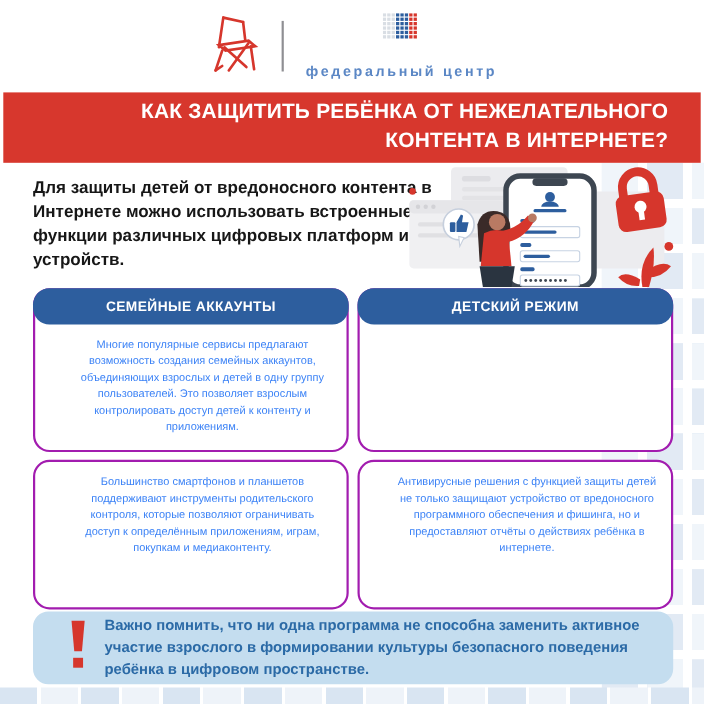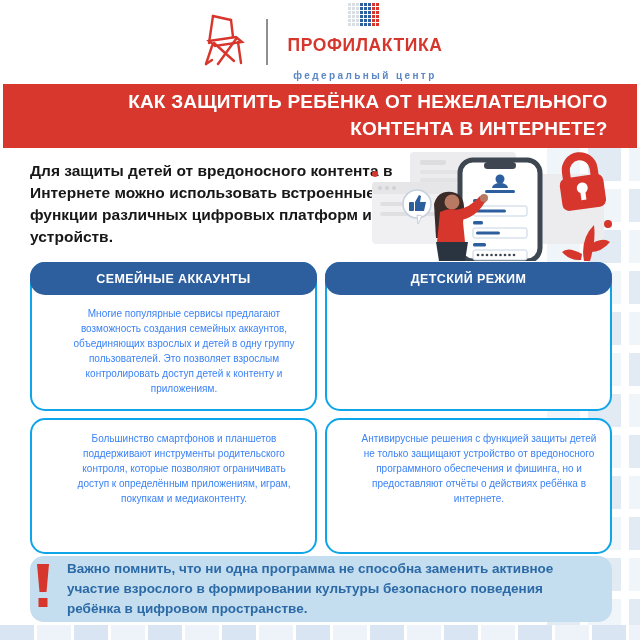--- a/index.html
+++ b/index.html
@@ -26,21 +26,21 @@
   .header{
     position:absolute;top:0;left:0;right:0;height:84px;z-index:2;
     display:flex;align-items:center;justify-content:center;gap:20px;
   }
   .logo-divider{width:2px;height:46px;background:#8f8f93;}
   .brand{display:flex;flex-direction:column;align-items:center;}
   .brand-title{
     color:#d6362c;font-size:17.5px;font-weight:800;letter-spacing:.6px;margin-top:2px;
   }
   .brand-subtitle{
-    color:#5b87c5;font-size:10px;letter-spacing:2.4px;margin-top:14px;font-weight:bold;
+    color:#5b87c5;font-size:13px;letter-spacing:2.4px;margin-top:14px;font-weight:bold;
   }
   
   .banner{
     position:absolute;top:84px;left:3px;right:3px;height:64px;background:#d7372d;z-index:2;
     display:flex;align-items:center;justify-content:center;text-align:right;
   }
   .banner-title{
     color:#ffffff;font-size:19px;font-weight:800;line-height:1.4;max-width:575px;
     letter-spacing:.2px;
   }
@@ -50,37 +50,37 @@
     font-size:15.5px;font-weight:800;color:#171717;line-height:1.42;
   }
   
   .illustration{position:absolute;top:146px;left:372px;width:268px;height:115px;z-index:2;}
   
   .cards{
     position:absolute;top:262px;left:30px;width:582px;z-index:2;
     display:grid;grid-template-columns:1fr 1fr;column-gap:8px;row-gap:7px;
   }
   .card{
-    background:#ffffff;border:2px solid #0ea5e9;border-radius:15px;
+    background:#ffffff;border:2px solid #a21caf;border-radius:15px;
     min-height:132px;
   }
   .card-header{
     margin:-2px -2px 0 -2px;background:#2d5e9e;border-radius:15px;
     color:#ffffff;font-weight:bold;font-size:12.5px;letter-spacing:.4px;
     text-align:center;padding:10px 8px 9px;
   }
   .card-body{
     padding:11px 13px 13px;text-align:center;
     font-size:10px;line-height:1.5;color:#3b82f6;margin-left:21px;
   }
   
   .note{
     position:absolute;top:556px;left:30px;width:582px;height:66px;z-index:2;
     background:#c4ddef;border-radius:14px;box-sizing:border-box;
-    display:flex;align-items:center;gap:15px;padding:0 18px 0 4px;
+    display:flex;align-items:center;gap:15px;padding:0 18px 0 32px;
   }
   .note-text{
     color:#2b6aa6;font-weight:bold;font-size:13.5px;line-height:1.5;
   }
   .exclaim{flex:0 0 auto;}
 </style>
 </head>
 <body>
 
 <div class="pattern-right"></div>
@@ -156,21 +156,20 @@
             <rect x="24" y="12" width="3" height="3"></rect>
               <rect x="28" y="12" width="3" height="3"></rect>
             <rect x="24" y="16" width="3" height="3"></rect>
               <rect x="28" y="16" width="3" height="3"></rect>
             <rect x="24" y="20" width="3" height="3"></rect>
               <rect x="28" y="20" width="3" height="3"></rect>
           </g>
         </g>
       </svg>
     </span>
-    <div class="brand-title">ПРОФИЛАКТИКА</div>
     <div class="brand-subtitle">федеральный центр</div>
   </div>
 </div>
 
 <div class="banner">
   <div class="banner-title">КАК ЗАЩИТИТЬ РЕБЁНКА ОТ НЕЖЕЛАТЕЛЬНОГО КОНТЕНТА В ИНТЕРНЕТЕ?</div>
 </div>
 
 <div class="intro">Для защиты детей от вредоносного контента в Интернете можно использовать встроенные функции различных цифровых платформ и устройств.</div>
 

